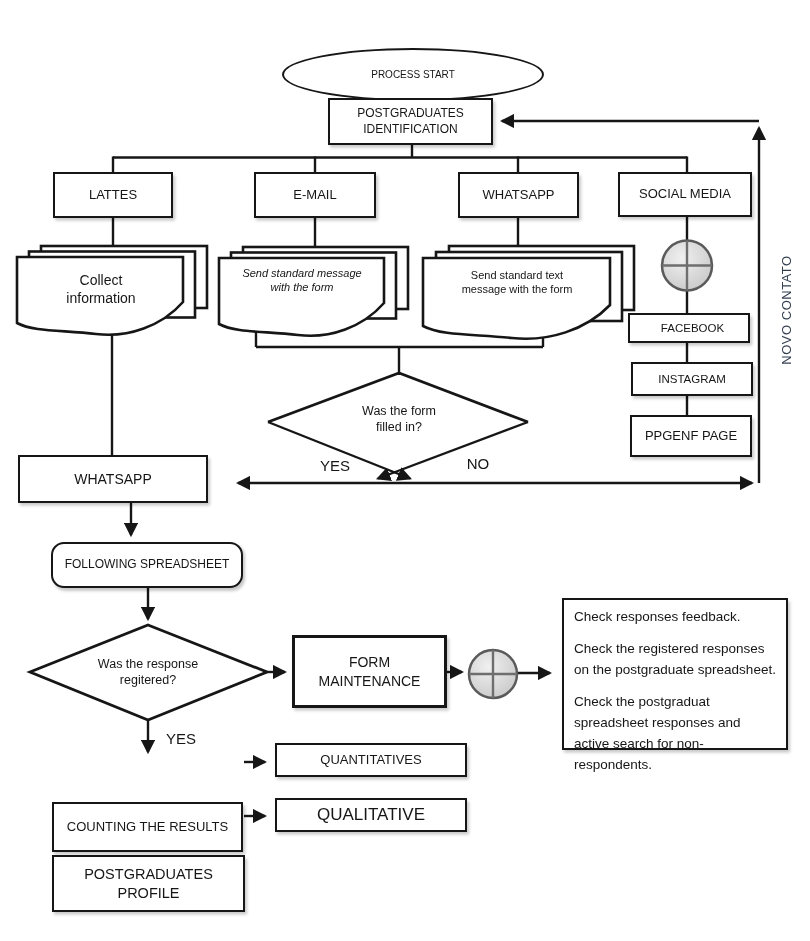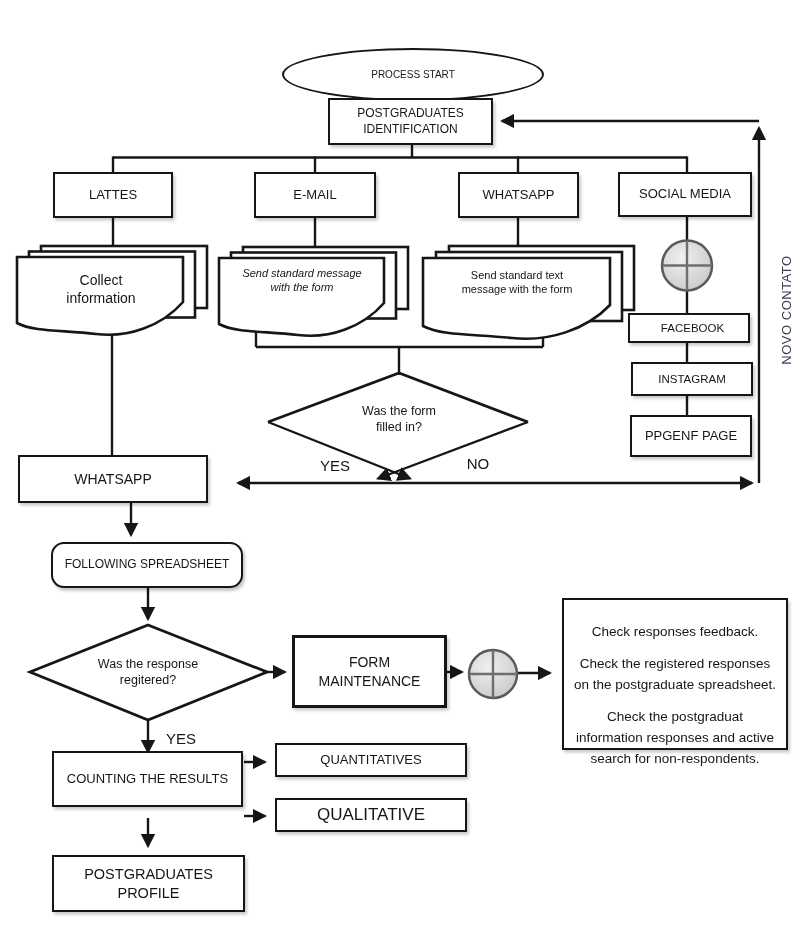--- a/index.html
+++ b/index.html
@@ -14,22 +14,22 @@
     line-height:1.3;z-index:2;box-shadow:2px 2.5px 3px rgba(0,0,0,0.22);
   }
   .ellipse{border-radius:50%;box-shadow:none;}
   .txt{
     position:absolute;z-index:3;text-align:center;line-height:1.3;
   }
   .doc-txt{z-index:3;}
   .decision-txt{z-index:3;}
   .branch{font-size:15px;z-index:3;}
   .notes{
-    align-items:flex-start;justify-content:flex-start;text-align:center;
-    padding:22px 10px;font-size:13.5px;border-width:2.4px;
+    align-items:flex-start;justify-content:flex-start;text-align:left;
+    padding:7px 10px;font-size:13.5px;border-width:2.4px;
   }
   .notes p{margin:0 0 11px 0;line-height:1.55;}
   .notes p:last-child{margin-bottom:0;}
   #novo-contato{
     position:absolute;left:724px;top:300px;width:130px;height:20px;z-index:3;
     text-align:center;font-size:13px;letter-spacing:0.5px;color:#333f50;
     transform:rotate(-90deg);transform-origin:50% 50%;white-space:nowrap;
   }
 </style>
 </head>
@@ -176,25 +176,25 @@
   <div class="txt decision-txt" style="left:88px;top:656px;width:120px;font-size:12.5px;">Was the response regitered?</div>
   <div class="txt branch" style="left:157px;top:729px;width:48px;">YES</div>
 
   <div class="box" style="left:292px;top:635px;width:155px;height:73px;font-size:14px;border-width:3px;padding:0 14px;">
     <span>FORM MAINTENANCE</span>
   </div>
   <div class="box notes" style="left:562px;top:598px;width:226px;height:152px;">
     <div>
       <p>Check responses feedback.</p>
       <p>Check the registered responses on the postgraduate spreadsheet.</p>
-      <p>Check the postgraduat information responses and active search for non-respondents.</p>
+      <p>Check the postgraduat spreadsheet responses and active search for non-respondents.</p>
     </div>
   </div>
 
-  <div class="box" style="left:52px;top:751px;width:191px;height:56px;font-size:13px;">
+  <div class="box" style="left:52px;top:802px;width:191px;height:50px;font-size:13px;">
     <span>COUNTING THE RESULTS</span>
   </div>
   <div class="box" style="left:275px;top:743px;width:192px;height:34px;font-size:13px;">
     <span>QUANTITATIVES</span>
   </div>
   <div class="box" style="left:275px;top:798px;width:192px;height:34px;font-size:17px;">
     <span>QUALITATIVE</span>
   </div>
   <div class="box" style="left:52px;top:855px;width:193px;height:57px;font-size:14.5px;padding:0 26px;">
     <span>POSTGRADUATES PROFILE</span>

